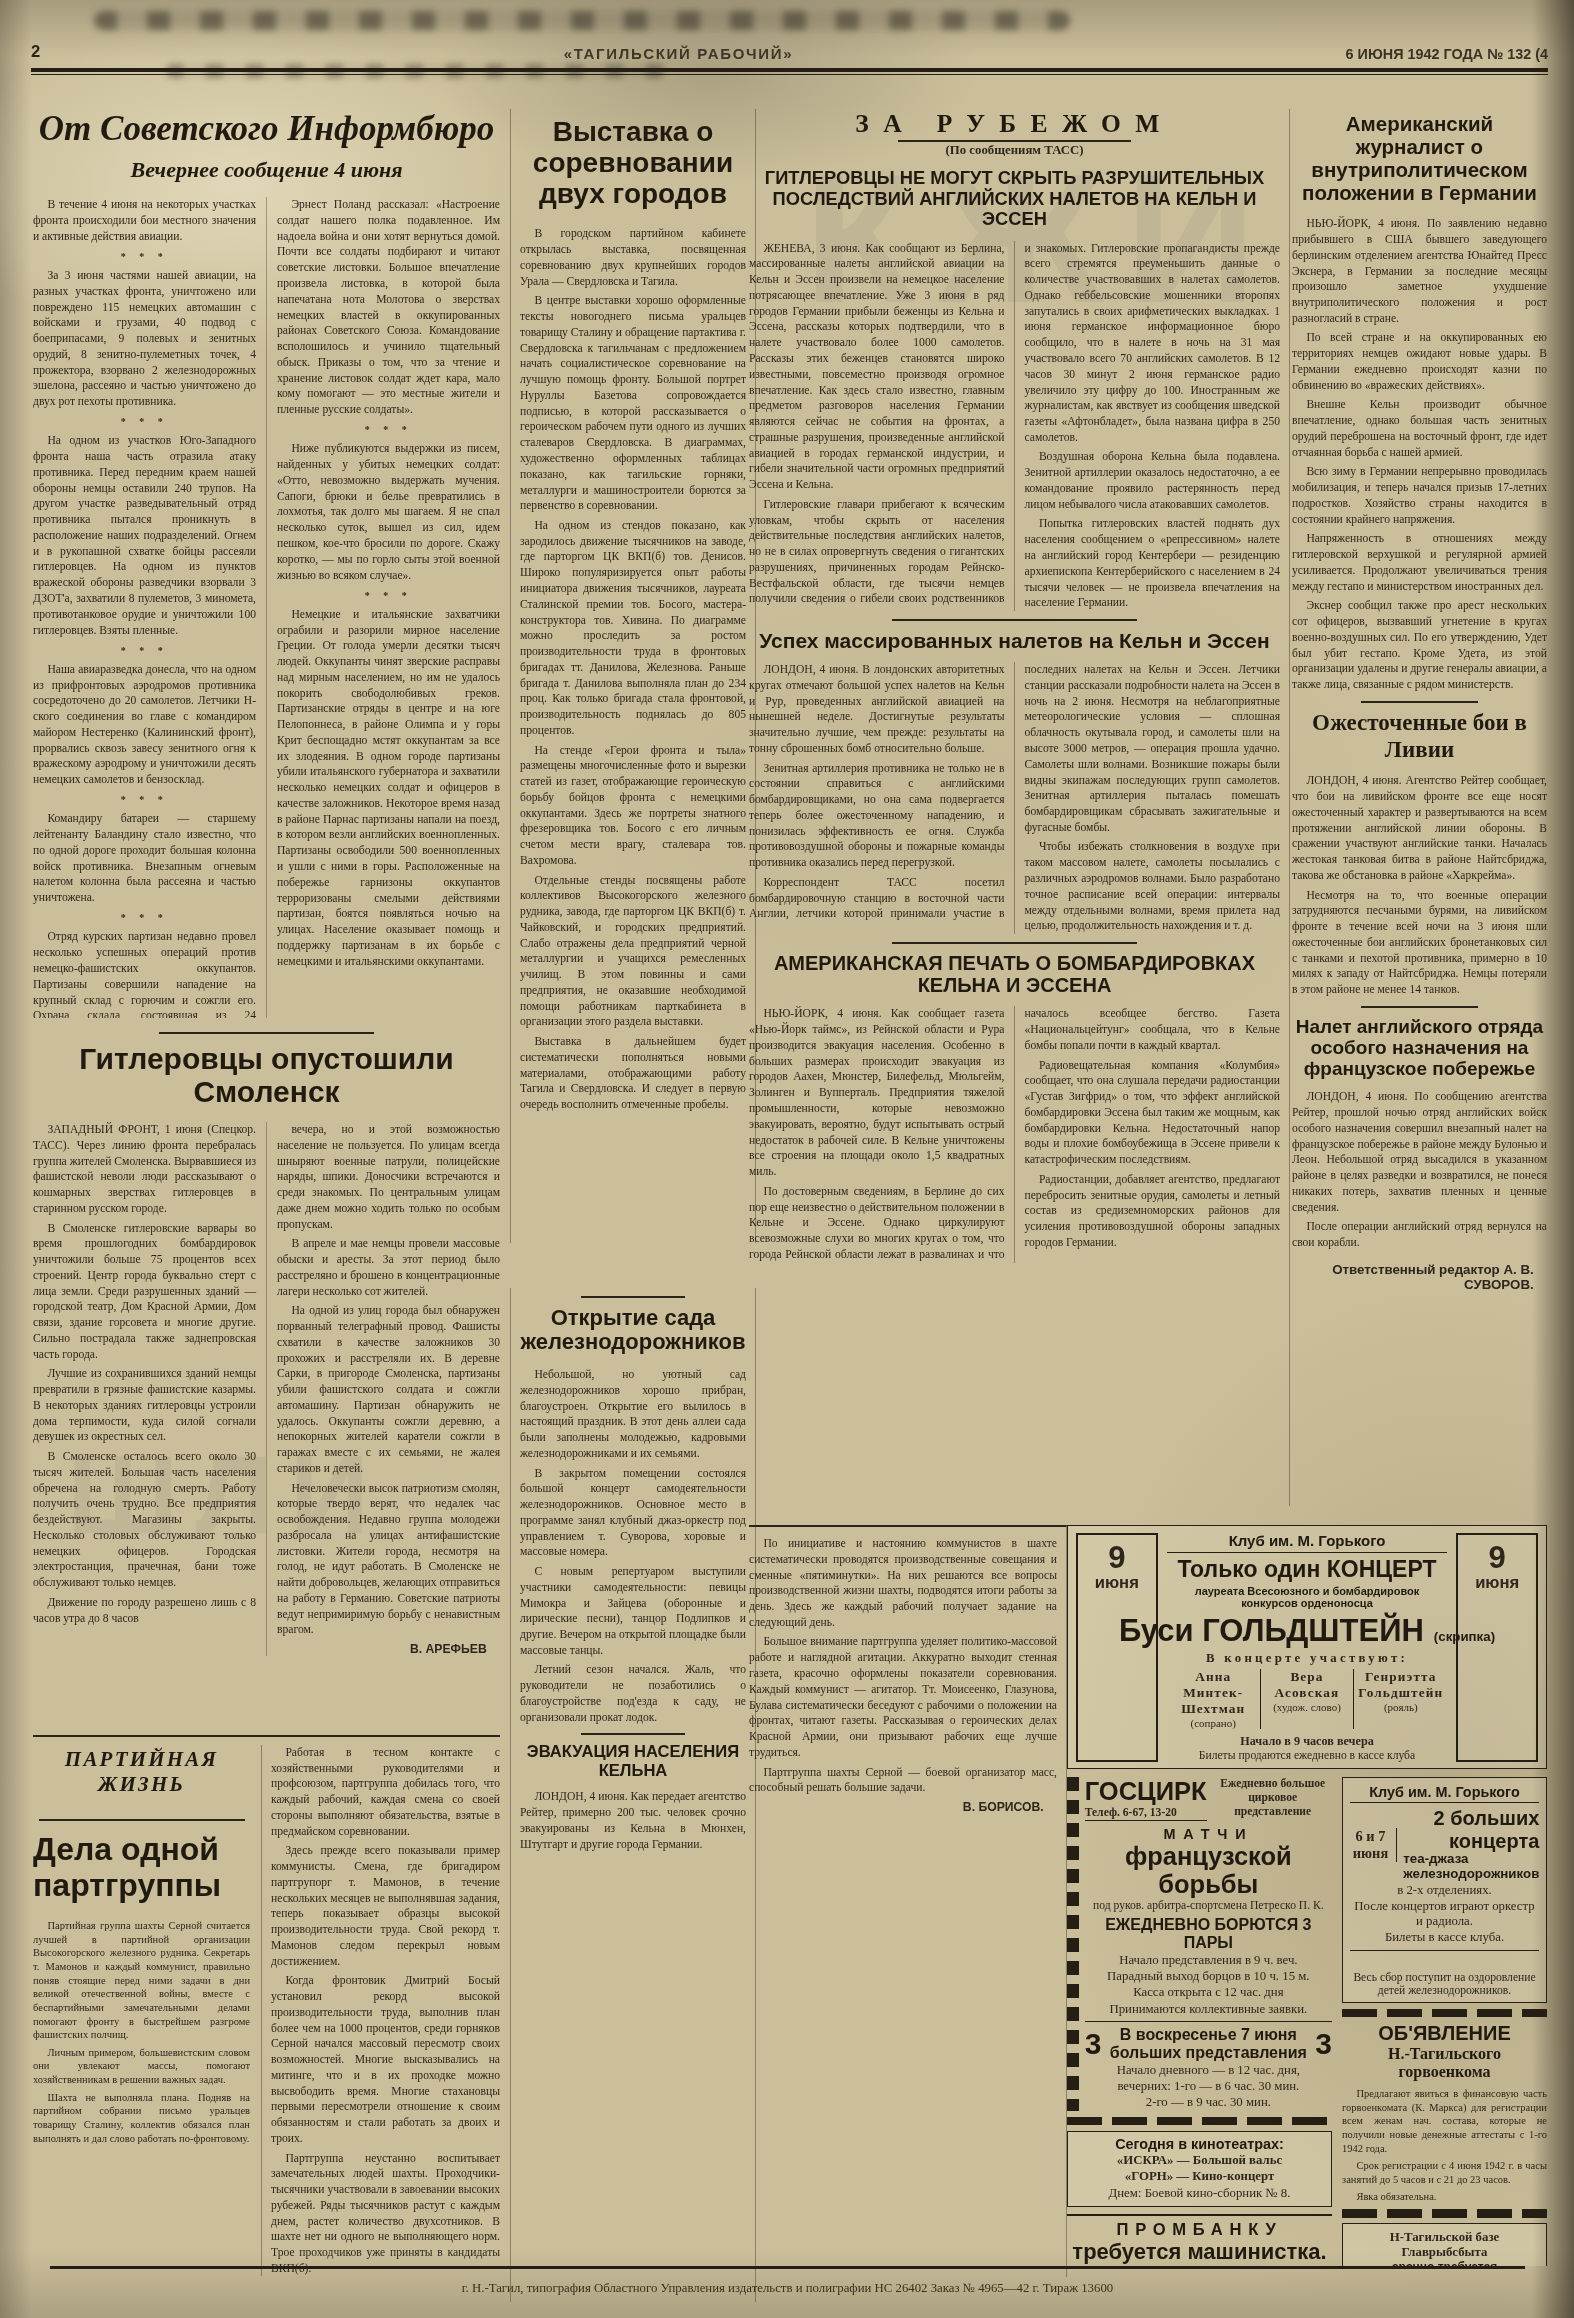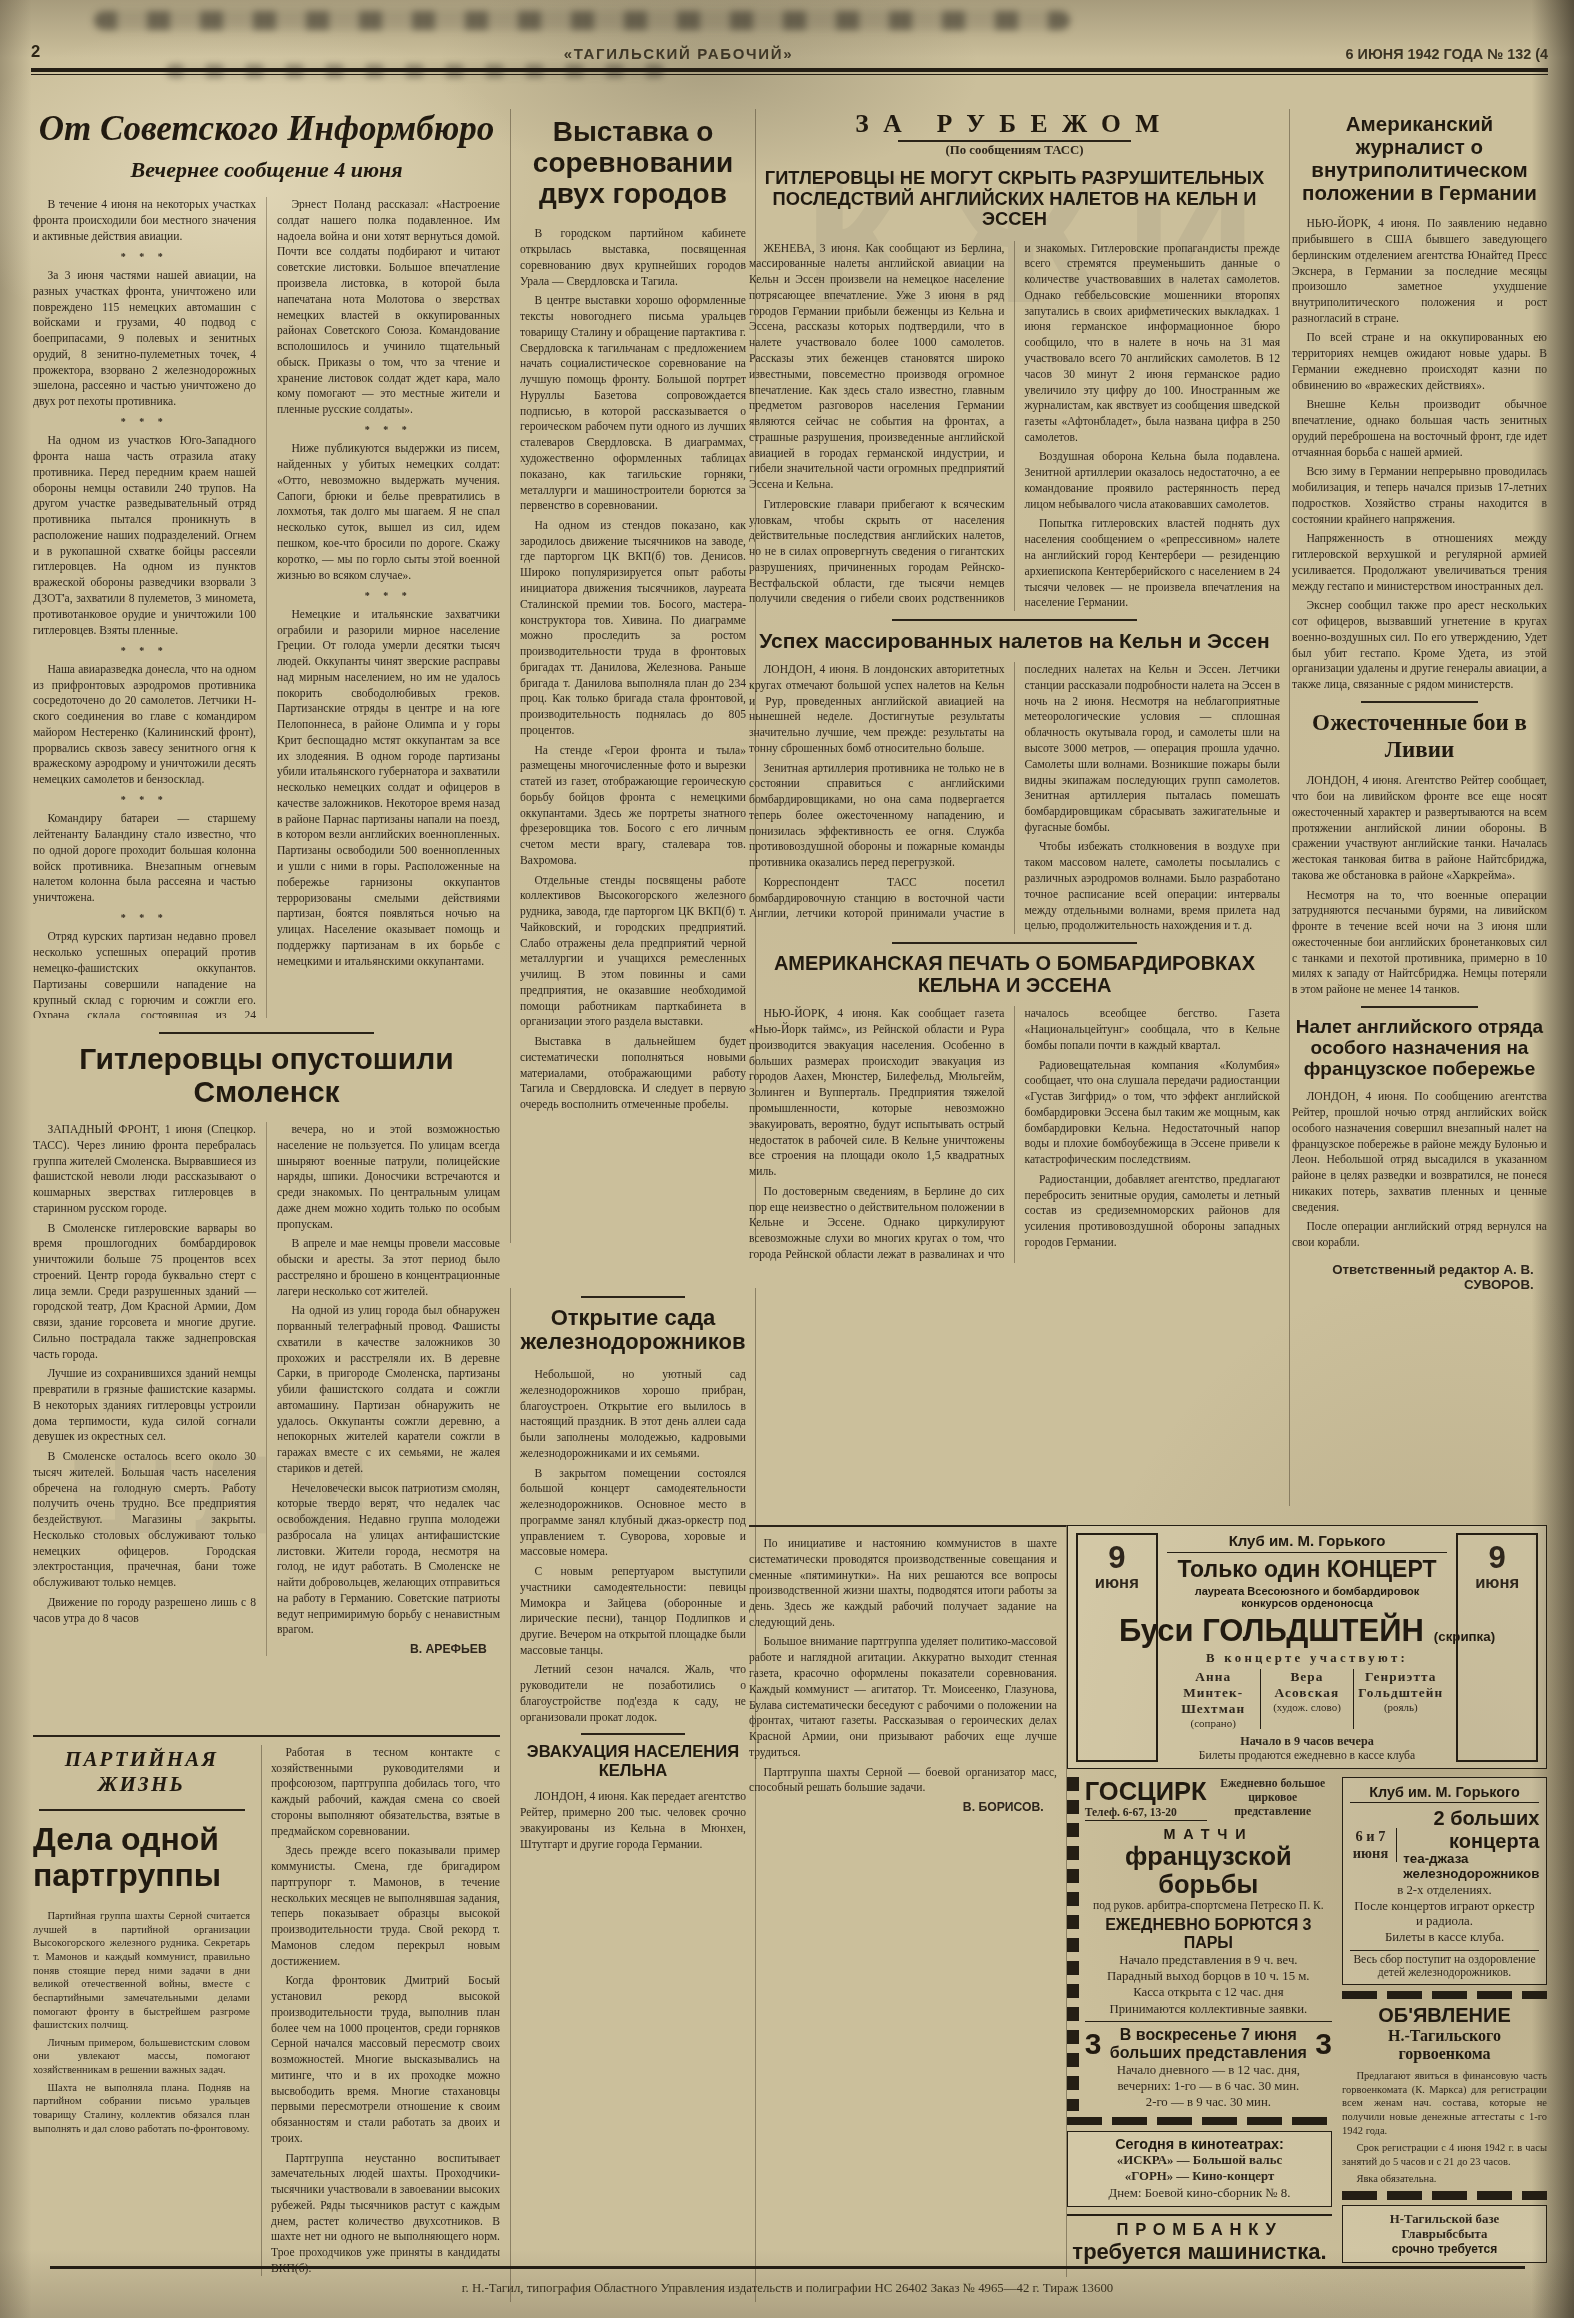--- a/index.html
+++ b/index.html
@@ -123,21 +123,21 @@
             <p>Нечеловечески высок патриотизм смолян, которые твердо верят, что недалек час освобождения. Недавно группа молодежи разбросала на улицах антифашистские листовки. Жители города, несмотря на голод, не идут работать. В Смоленске не найти добровольцев, желающих отправиться на работу в Германию. Советские патриоты ведут непримиримую борьбу с ненавистным врагом.</p>
           </div>
         <div class="sig">В. АРЕФЬЕВ</div>
       </div>
     </div>
   </section>
 
   <section class="b" style="left:33px;top:1735px;width:467px;height:531px;border-top:2.8px solid #2a2318;padding-top:7.8px;">
     <div style="display:flex;gap:11px;">
       <div style="width:217px;">
-        <div class="h-script" style="font-size:21px;letter-spacing:2.2px;border-bottom:2.2px solid #2a2318;padding-bottom:12px;margin:2.2px 5.5px 11px;">ПАРТИЙНАЯ ЖИЗНЬ</div>
+        <div class="h-script" style="font-size:21px;letter-spacing:2.2px;border-bottom:2.2px solid #2a2318;padding-bottom:22px;margin:2.2px 5.5px 11px;">ПАРТИЙНАЯ ЖИЗНЬ</div>
         <div class="h-sans" style="font-size:32px;text-align:left;margin-bottom:15.5px;">Дела одной партгруппы</div>
         <div class="smallp">
             <p>Партийная группа шахты Серной считается лучшей в партийной организации Высокогорского железного рудника. Секретарь т. Мамонов и каждый коммунист, правильно поняв стоящие перед ними задачи в дни великой отечественной войны, вместе с беспартийными замечательными делами помогают фронту в быстрейшем разгроме фашистских полчищ.</p>
             <p>Личным примером, большевистским словом они увлекают массы, помогают хозяйственникам в решении важных задач.</p>
             <p>Шахта не выполняла плана. Подняв на партийном собрании письмо уральцев товарищу Сталину, коллектив обязался план выполнять и дал слово работать по-фронтовому.</p>
           </div>
       </div>
       <div class="vr-l" style="flex:1;">
           <p>Работая в тесном контакте с хозяйственными руководителями и профсоюзом, партгруппа добилась того, что каждый рабочий, каждая смена со своей стороны выполняют обязательства, взятые в предмайском соревновании.</p>
           <p>Здесь прежде всего показывали пример коммунисты. Смена, где бригадиром партгрупорг т. Мамонов, в течение нескольких месяцев не выполнявшая задания, теперь показывает образцы высокой производительности труда. Свой рекорд т. Мамонов следом перекрыл новым достижением.</p>
@@ -339,21 +339,21 @@
           <div style="display:flex;gap:6.7px;align-items:center;">
             <div style="width:51px;text-align:center;font-weight:bold;font-size:14.4px;border-right:1.7px solid #241e14;padding-right:4.4px;">6 и 7 июня</div>
             <div style="flex:1;">
               <div class="h-sans" style="font-size:20px;text-align:right;">2 больших концерта</div>
               <div class="h-sans" style="font-size:13.3px;text-align:left;">теа-джаза железнодорожников</div>
             </div>
           </div>
           <div class="adline">в 2-х отделениях.</div>
           <div class="adline">После концертов играют оркестр и радиола.</div>
           <div class="adline">Билеты в кассе клуба.</div>
-          <div style="border-top:1.1px solid #241e14;margin-top:4.4px;padding-top:2px;font-size:11.6px;text-align:center;">Весь сбор поступит на оздоровление детей железнодорожников.</div>
+          <div style="border-top:1.1px solid #241e14;margin-top:4.4px;padding-top:20px;font-size:11.6px;text-align:center;">Весь сбор поступит на оздоровление детей железнодорожников.</div>
         </div>
         <div class="dashh"></div>
         <div>
           <div class="h-sans" style="font-size:20px;">ОБ'ЯВЛЕНИЕ</div>
           <div class="h-serif" style="font-size:16px;margin-bottom:5.5px;">Н.-Тагильского горвоенкома</div>
           <div class="smallp">
               <p>Предлагают явиться в финансовую часть горвоенкомата (К. Маркса) для регистрации всем женам нач. состава, которые не получили новые денежные аттестаты с 1-го 1942 года.</p>
               <p>Срок регистрации с 4 июня 1942 г. в часы занятий до 5 часов и с 21 до 23 часов.</p>
               <p>Явка обязательна.</p>
             </div>

